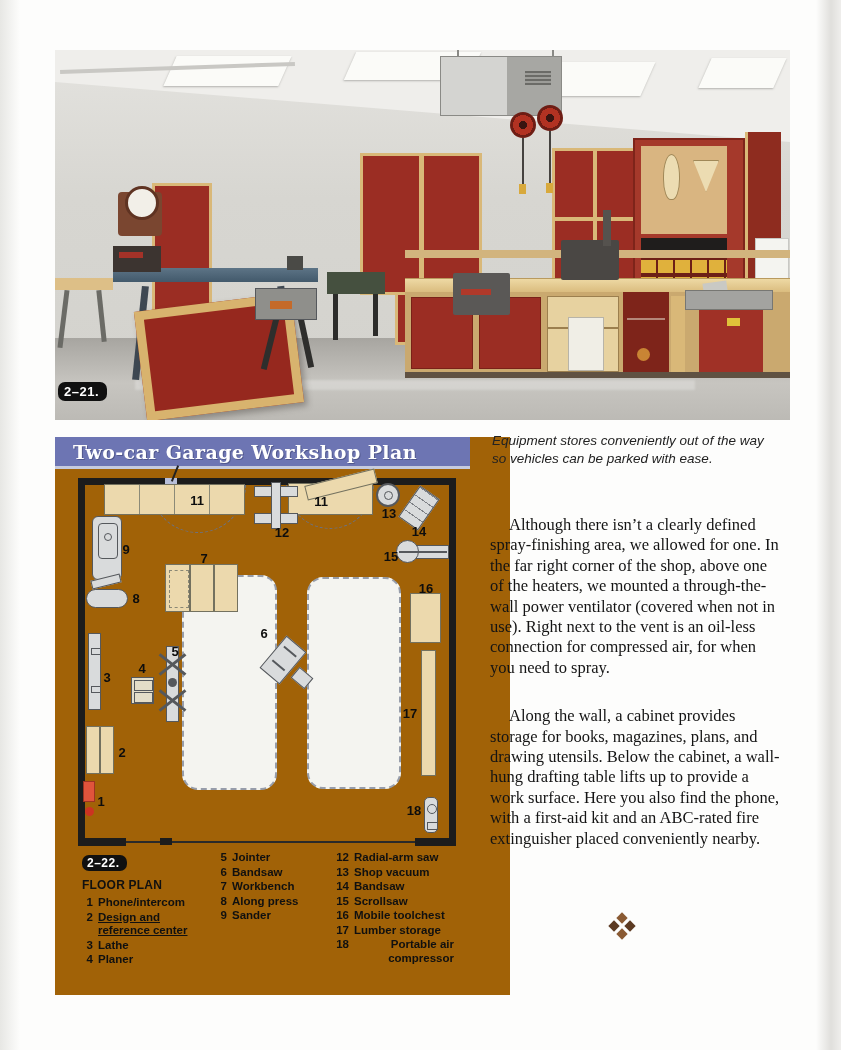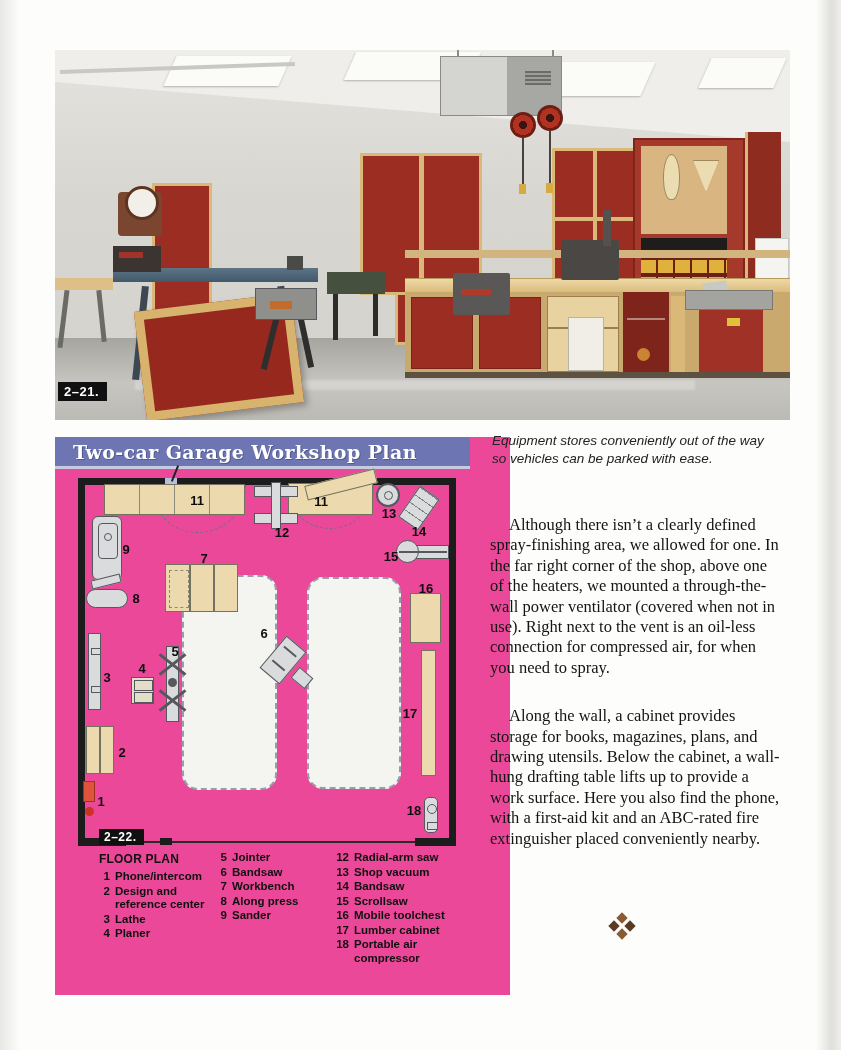--- a/index.html
+++ b/index.html
@@ -14,24 +14,24 @@
   .photo{left:55px;top:50px;width:735px;height:370px;overflow:hidden;background:linear-gradient(180deg,#e4e3df 0%,#d7d6d1 40%,#d3d2cd 100%);}
   .ceiling{left:0;top:0;width:735px;height:96px;background:#efeeeb;clip-path:polygon(0 0,735px 0,735px 92px,0 32px);}
   .lightpanel{background:#fbfbf8;transform:skewX(-24deg);box-shadow:0 1px 2px rgba(120,120,115,.5);}
   .floor{left:0;top:288px;width:735px;height:82px;background:linear-gradient(180deg,#a7a5a0,#c7c5c0 55%,#bcbab5);}
   .redcab{background:#9b2d23;border:3px solid #d9b878;box-sizing:border-box;}
   .woodline{background:#d9b878;}
   .counter{background:linear-gradient(180deg,#eed9a4,#d9ba7c);border-top:1px solid #b99a5e;}
   .benchbody{background:#caa96f;}
   .reddoor{background:#9b2d23;border:1px solid #7a2118;box-sizing:border-box;}
   .mach-dark{background:#4a4744;border-radius:2px;}
-  .figlabel{background:#101010;color:#fff;font:bold 13px/1 "Liberation Sans",sans-serif;padding:3px 8px 3px 6px;letter-spacing:.5px;}
-
-  
-  .bluebox{left:55px;top:437px;width:455px;height:558px;background:#ec4899;}
+  .figlabel{background:#101010;color:#fff;font:bold 13px/1 "Liberation Sans",sans-serif;padding:3px 8px 3px 6px;letter-spacing:.5px;border-radius:7px;}
+
+  
+  .bluebox{left:55px;top:437px;width:455px;height:558px;background:#a16207;}
   .planbar{left:0;top:0;width:415px;height:29px;background:#6d75b3;border-bottom:3px solid #c6cbdf;box-sizing:content-box;}
   .plantitle{left:18px;top:4px;color:#ffffff;font-family:"DejaVu Serif",serif;font-weight:bold;font-size:19px;letter-spacing:.4px;text-shadow:1px 1px 0 rgba(60,66,110,.55);}
   .wall{background:#1c1c1c;}
   .furn{background:#ecd9ad;border:1px solid #73715f;box-sizing:border-box;}
   .mach{background:#d9dbdc;border:1px solid #55585c;box-sizing:border-box;}
   .car{background:#f4f4f0;border:2px dashed #979daa;border-radius:16px;box-sizing:border-box;}
   .num{position:absolute;transform:translate(-50%,-50%);font:bold 13px/1 "Liberation Sans",sans-serif;color:#0d0d0d;}
   .archide{overflow:hidden;}
   .arc{position:absolute;border:1.5px dashed #6d7280;border-radius:50%;box-sizing:border-box;}
 
@@ -270,30 +270,30 @@
   <span class="num" style="left:142px;top:63px;">11</span>
   <span class="num" style="left:266px;top:64px;">11</span>
   <span class="num" style="left:227px;top:95px;">12</span>
   <span class="num" style="left:334px;top:76px;">13</span>
   <span class="num" style="left:364px;top:94px;">14</span>
   <span class="num" style="left:336px;top:119px;">15</span>
   <span class="num" style="left:371px;top:151px;">16</span>
   <span class="num" style="left:355px;top:276px;">17</span>
   <span class="num" style="left:359px;top:373px;">18</span>
 
-  <div class="abs legendcol w1" style="left:27px;top:392px;width:120px;margin-left:17px;">
+  <div class="abs legendcol w1" style="left:27px;top:418px;width:120px;">
     <span class="figlabel" style="display:inline-block;font-size:12px;padding:2px 7px 2px 5px;">2–22.</span>
     <div class="legendtitle">FLOOR PLAN</div>
     <div class="litem">
         <span class="lnum">1</span>
         <span class="llabel">Phone/intercom</span>
       </div>
     <div class="litem">
         <span class="lnum">2</span>
-        <span class="llabel" style="max-width:95px;">Design and reference center</span>
+        <span class="llabel" style="max-width:95px;text-decoration:underline;">Design and reference center</span>
       </div>
     <div class="litem">
         <span class="lnum">3</span>
         <span class="llabel">Lathe</span>
       </div>
     <div class="litem">
         <span class="lnum">4</span>
         <span class="llabel">Planer</span>
       </div>
   </div>
@@ -335,25 +335,25 @@
     <div class="litem">
         <span class="lnum">15</span>
         <span class="llabel">Scrollsaw</span>
       </div>
     <div class="litem">
         <span class="lnum">16</span>
         <span class="llabel">Mobile toolchest</span>
       </div>
     <div class="litem">
         <span class="lnum">17</span>
-        <span class="llabel">Lumber cabinet</span>
+        <span class="llabel">Lumber storage</span>
       </div>
     <div class="litem">
         <span class="lnum">18</span>
-        <span class="llabel" style="max-width:100px;">Portable air compressor</span>
+        <span class="llabel" style="max-width:100px;text-align:right;">Portable air compressor</span>
       </div>
   </div>
 </div>
 
 <div class="abs caption">Equipment stores conveniently out of the way so vehicles can be parked with ease.</div>
 
 <div class="abs article">
   <p class="ind">Although there isn’t a clearly defined spray-finishing area, we allowed for one. In the far right corner of the shop, above one of the heaters, we mounted a through-the-wall power ventilator (covered when not in use). Right next to the vent is an oil-less connection for compressed air, for when you need to spray.</p>
   <p class="ind">Along the wall, a cabinet provides storage for books, magazines, plans, and drawing utensils. Below the cabinet, a wall-hung drafting table lifts up to provide a work surface. Here you also find the phone, with a first-aid kit and an ABC-rated fire extinguisher placed conveniently nearby.</p>
 </div>

